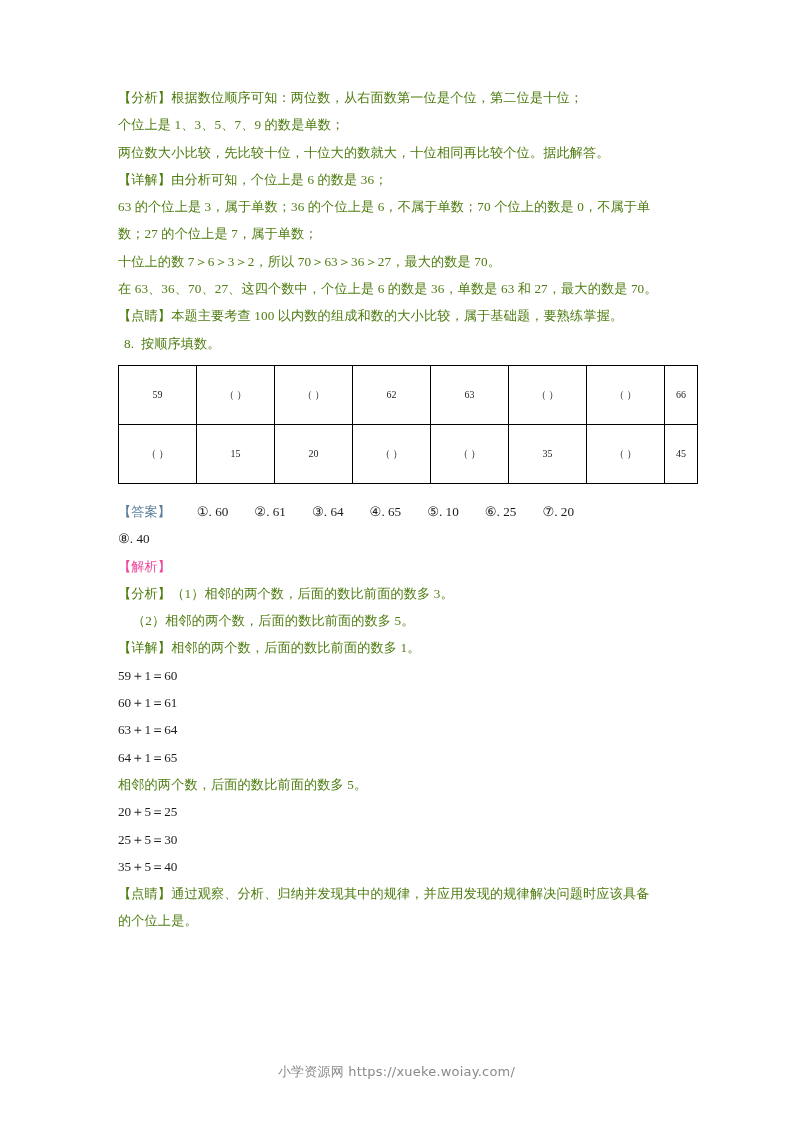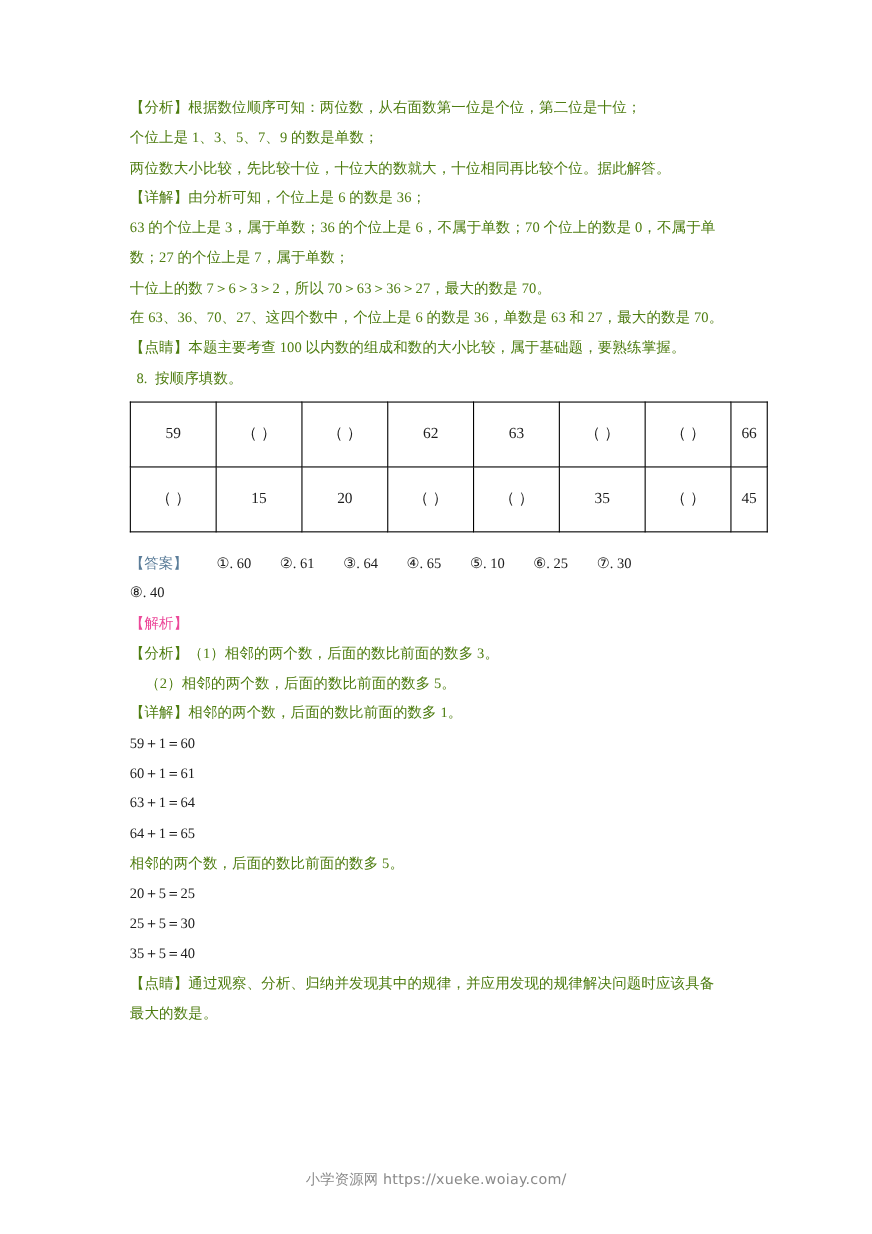--- a/index.html
+++ b/index.html
@@ -65,21 +65,21 @@
   .seq-table {
     margin-top: 8px;
     border-collapse: collapse;
     table-layout: fixed;
     width: 572px;
   }
   .seq-table td {
     border: 1px solid #000000;
     text-align: center;
     vertical-align: middle;
-    font-size: 14px;
+    font-size: 10px;
     line-height: 25px;
     height: 58px;
     padding: 0 2px;
     color: #1d1d1d;
     word-break: break-all;
   }
   .col-wide { width: 73px; }
   .col-narrow { width: 28px; }
 
   
@@ -147,21 +147,21 @@
           <td class="col-wide">（ ）</td>
           <td class="col-wide">35</td>
           <td class="col-wide">（ ）</td>
           <td class="col-narrow">45</td>
         </tr>
       </tbody>
     </table>
 
     <div class="answer-block" style="margin-top:14px;">
       <div>
-        <span class="answer-head">【答案】</span><span class="ans">①. 60</span><span class="ans">②. 61</span><span class="ans">③. 64</span><span class="ans">④. 65</span><span class="ans">⑤. 10</span><span class="ans">⑥. 25</span><span class="ans">⑦. 30</span>
+        <span class="answer-head">【答案】</span><span class="ans">①. 60</span><span class="ans">②. 61</span><span class="ans">③. 64</span><span class="ans">④. 65</span><span class="ans">⑤. 10</span><span class="ans">⑥. 25</span><span class="ans">⑦. 20</span>
       </div>
       <div>
         <span class="ans">⑧. 40</span>
       </div>
     </div>
 
     <div class="line label-blue">【解析】</div>
     <div class="line">【分析】（1）相邻的两个数，后面的数比前面的数多 3。</div>
     <div class="line indent-1">（2）相邻的两个数，后面的数比前面的数多 5。</div>
     <div class="line">【详解】相邻的两个数，后面的数比前面的数多 1。</div>
@@ -171,19 +171,19 @@
     <div class="eq">63＋1＝64</div>
     <div class="eq">64＋1＝65</div>
 
     <div class="line">相邻的两个数，后面的数比前面的数多 5。</div>
 
     <div class="eq">20＋5＝25</div>
     <div class="eq">25＋5＝30</div>
     <div class="eq">35＋5＝40</div>
 
     <div class="line">【点睛】通过观察、分析、归纳并发现其中的规律，并应用发现的规律解决问题时应该具备</div>
-    <div class="line">最大的数是。</div>
+    <div class="line">的个位上是。</div>
 
   </div>
 
   <div class="footer">小学资源网 https://xueke.woiay.com/</div>
 
 </div>
 
 </body></html>

